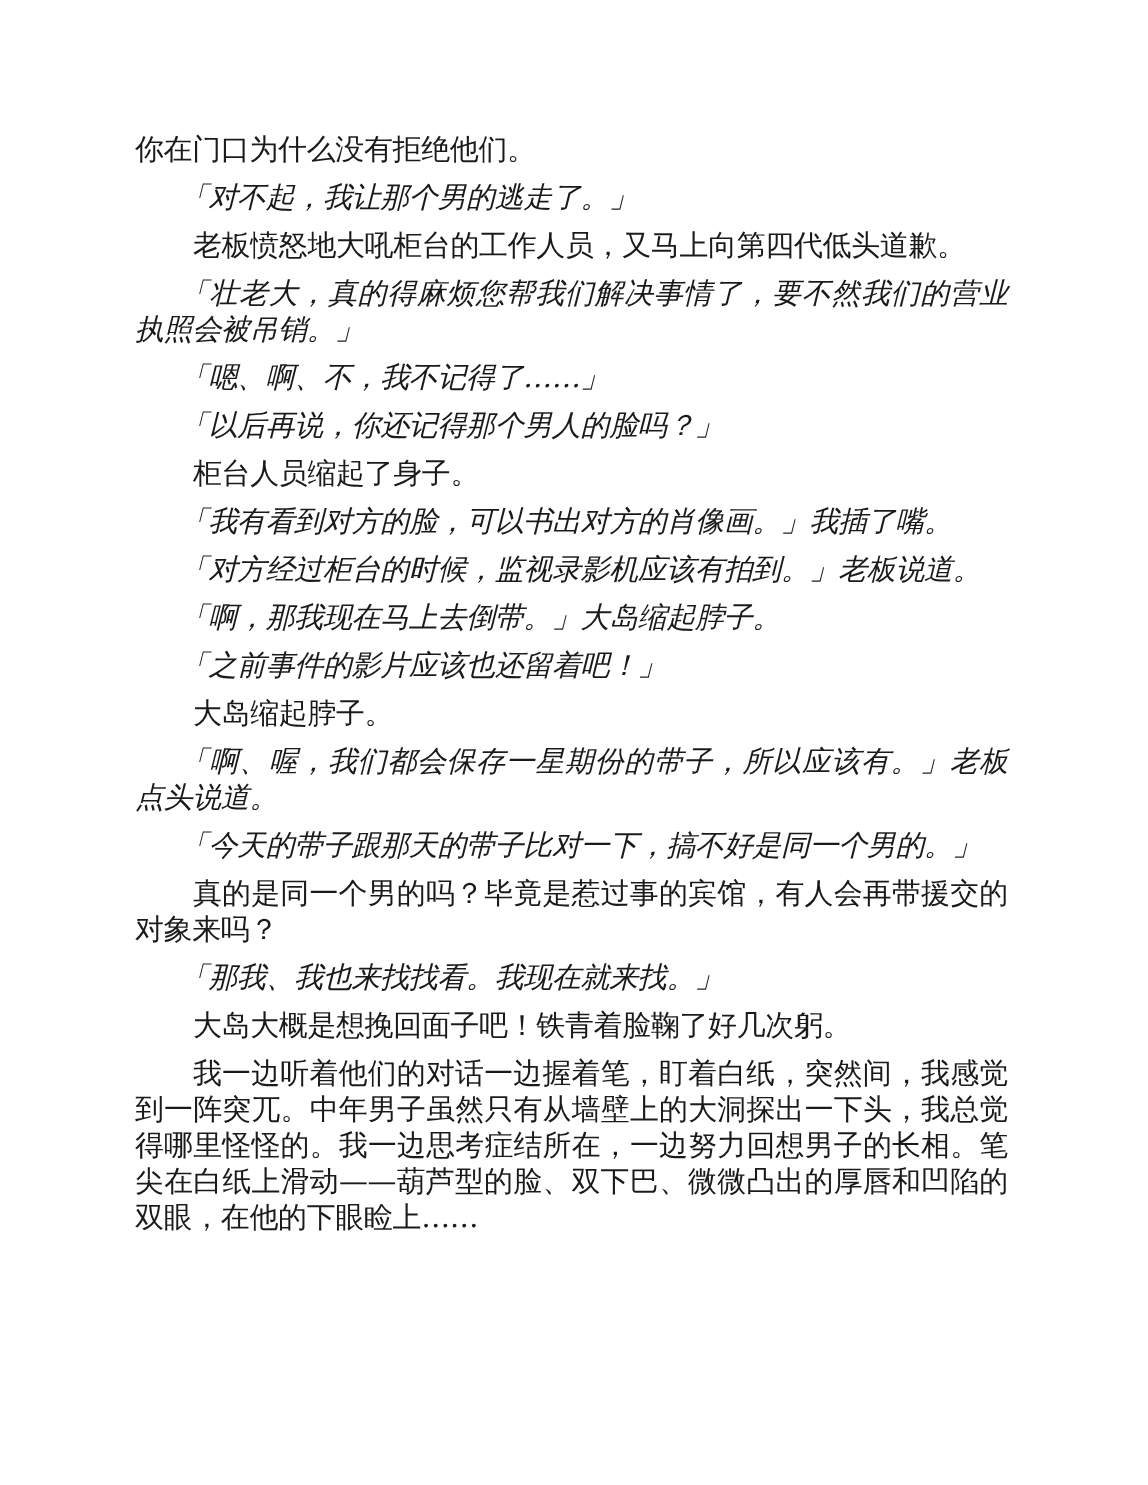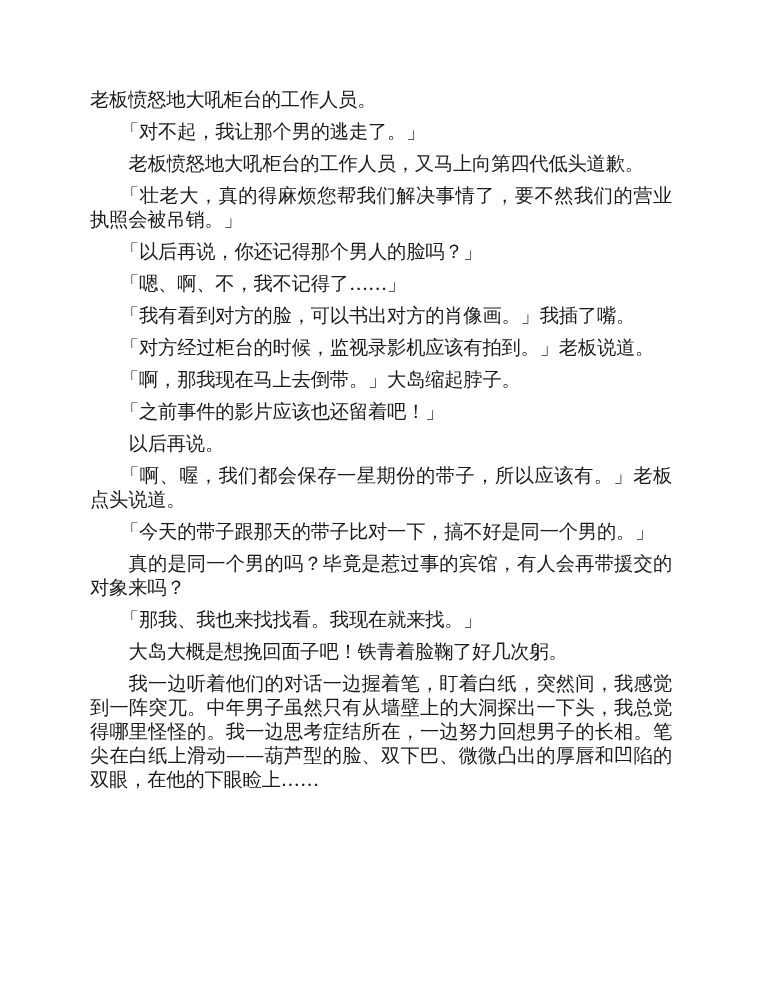--- a/index.html
+++ b/index.html
@@ -5,36 +5,37 @@
   html, body { margin: 0; padding: 0; background: #ffffff; }
   body { width: 765px; height: 990px; position: relative; overflow: hidden; }
   .page {
     position: absolute; left: 90px; top: 88px; width: 582px;
     font-family: "DejaVu Serif", "Liberation Serif", serif;
     font-size: 19.3px; line-height: 24px; color: #1a1a1a;
     letter-spacing: -0.2px;
   }
   .para { margin: 0 0 8px 0; text-indent: 2em; text-align: justify; text-align-last: left; }
   .para.noindent { text-indent: 0; }
-  .para.quote { text-indent: 1.55em; }
+  .para.quote { text-indent: 1.55em; font-style: italic; }
 </style>
 </head>
 <body>
 
 <div class="page">
-  <p class="para noindent">老板愤怒地大吼柜台的工作人员。</p>
+  <p class="para noindent">你在门口为什么没有拒绝他们。</p>
   <p class="para quote">「对不起，我让那个男的逃走了。」</p>
   <p class="para">老板愤怒地大吼柜台的工作人员，又马上向第四代低头道歉。</p>
   <p class="para quote">「壮老大，真的得麻烦您帮我们解决事情了，要不然我们的营业执照会被吊销。」</p>
+  <p class="para quote">「嗯、啊、不，我不记得了……」</p>
   <p class="para quote">「以后再说，你还记得那个男人的脸吗？」</p>
-  <p class="para quote">「嗯、啊、不，我不记得了……」</p>
+  <p class="para">柜台人员缩起了身子。</p>
   <p class="para quote">「我有看到对方的脸，可以书出对方的肖像画。」我插了嘴。</p>
   <p class="para quote">「对方经过柜台的时候，监视录影机应该有拍到。」老板说道。</p>
   <p class="para quote">「啊，那我现在马上去倒带。」大岛缩起脖子。</p>
   <p class="para quote">「之前事件的影片应该也还留着吧！」</p>
-  <p class="para">以后再说。</p>
+  <p class="para">大岛缩起脖子。</p>
   <p class="para quote">「啊、喔，我们都会保存一星期份的带子，所以应该有。」老板点头说道。</p>
   <p class="para quote">「今天的带子跟那天的带子比对一下，搞不好是同一个男的。」</p>
   <p class="para">真的是同一个男的吗？毕竟是惹过事的宾馆，有人会再带援交的对象来吗？</p>
   <p class="para quote">「那我、我也来找找看。我现在就来找。」</p>
   <p class="para">大岛大概是想挽回面子吧！铁青着脸鞠了好几次躬。</p>
   <p class="para">我一边听着他们的对话一边握着笔，盯着白纸，突然间，我感觉到一阵突兀。中年男子虽然只有从墙壁上的大洞探出一下头，我总觉得哪里怪怪的。我一边思考症结所在，一边努力回想男子的长相。笔尖在白纸上滑动——葫芦型的脸、双下巴、微微凸出的厚唇和凹陷的双眼，在他的下眼睑上……</p>
 </div>
 
 </body></html>

